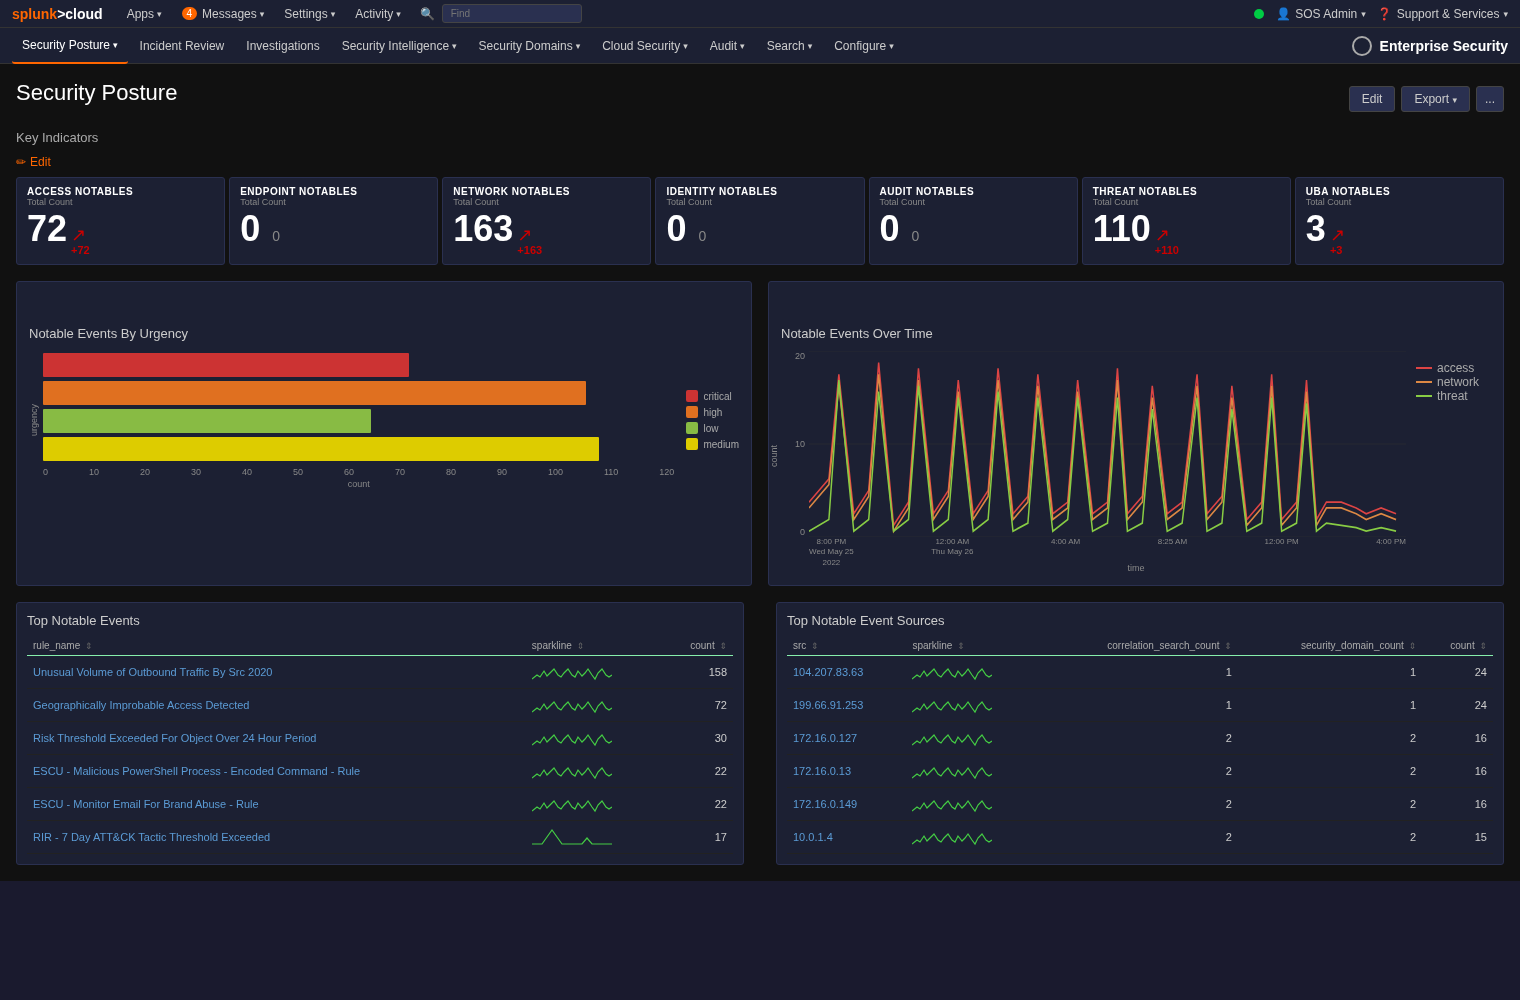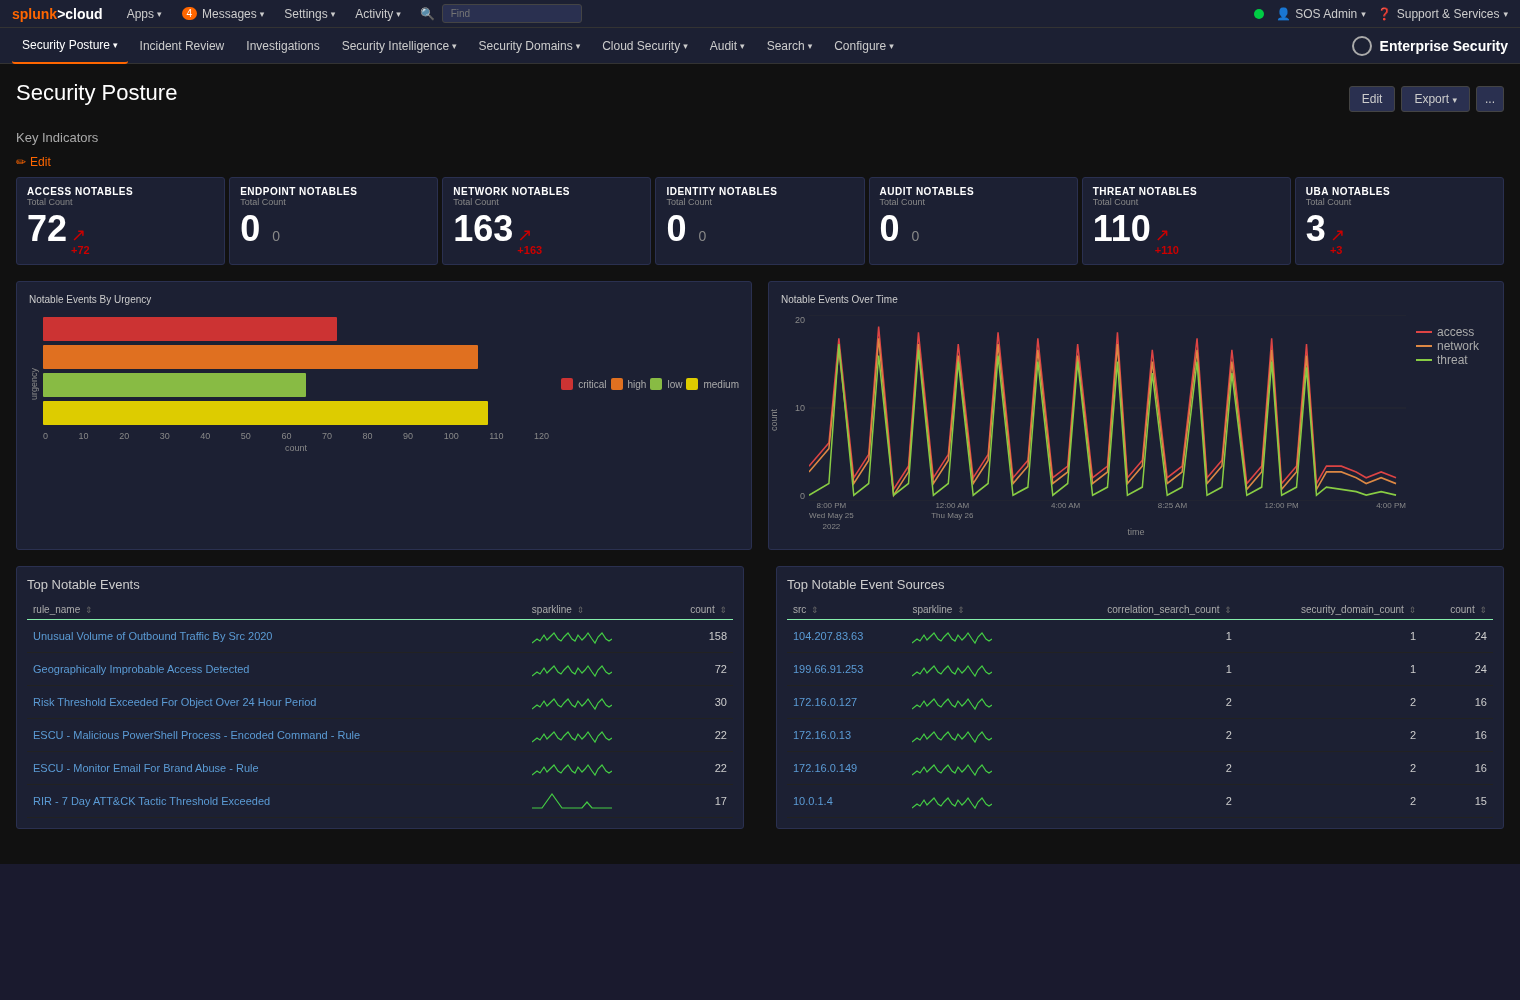--- a/index.html
+++ b/index.html
@@ -228,37 +228,38 @@
     }
     .chart-panel {
       background: #1c2033;
       border: 1px solid #2a3050;
       border-radius: 3px;
       padding: 12px;
     }
     .chart-panel-left { flex: 1; }
     .chart-panel-right { flex: 1; }
     .chart-title {
-      font-size: 10px;
+      font-size: 13px;
       color: #ccc;
       margin-bottom: 10px;
+      margin-top: 32px;
     }
     .bar-row {
       display: flex;
       align-items: center;
       gap: 0;
       height: 28px;
     }
     .bar-fill {
       height: 24px;
       border-radius: 1px;
     }
     .bar-legend {
       display: flex;
-      flex-direction: row;
+      flex-direction: column;
       gap: 4px;
       margin-left: 12px;
       justify-content: center;
       font-size: 10px;
       color: #aaa;
     }
     .legend-item {
       display: flex;
       align-items: center;
       gap: 5px;

